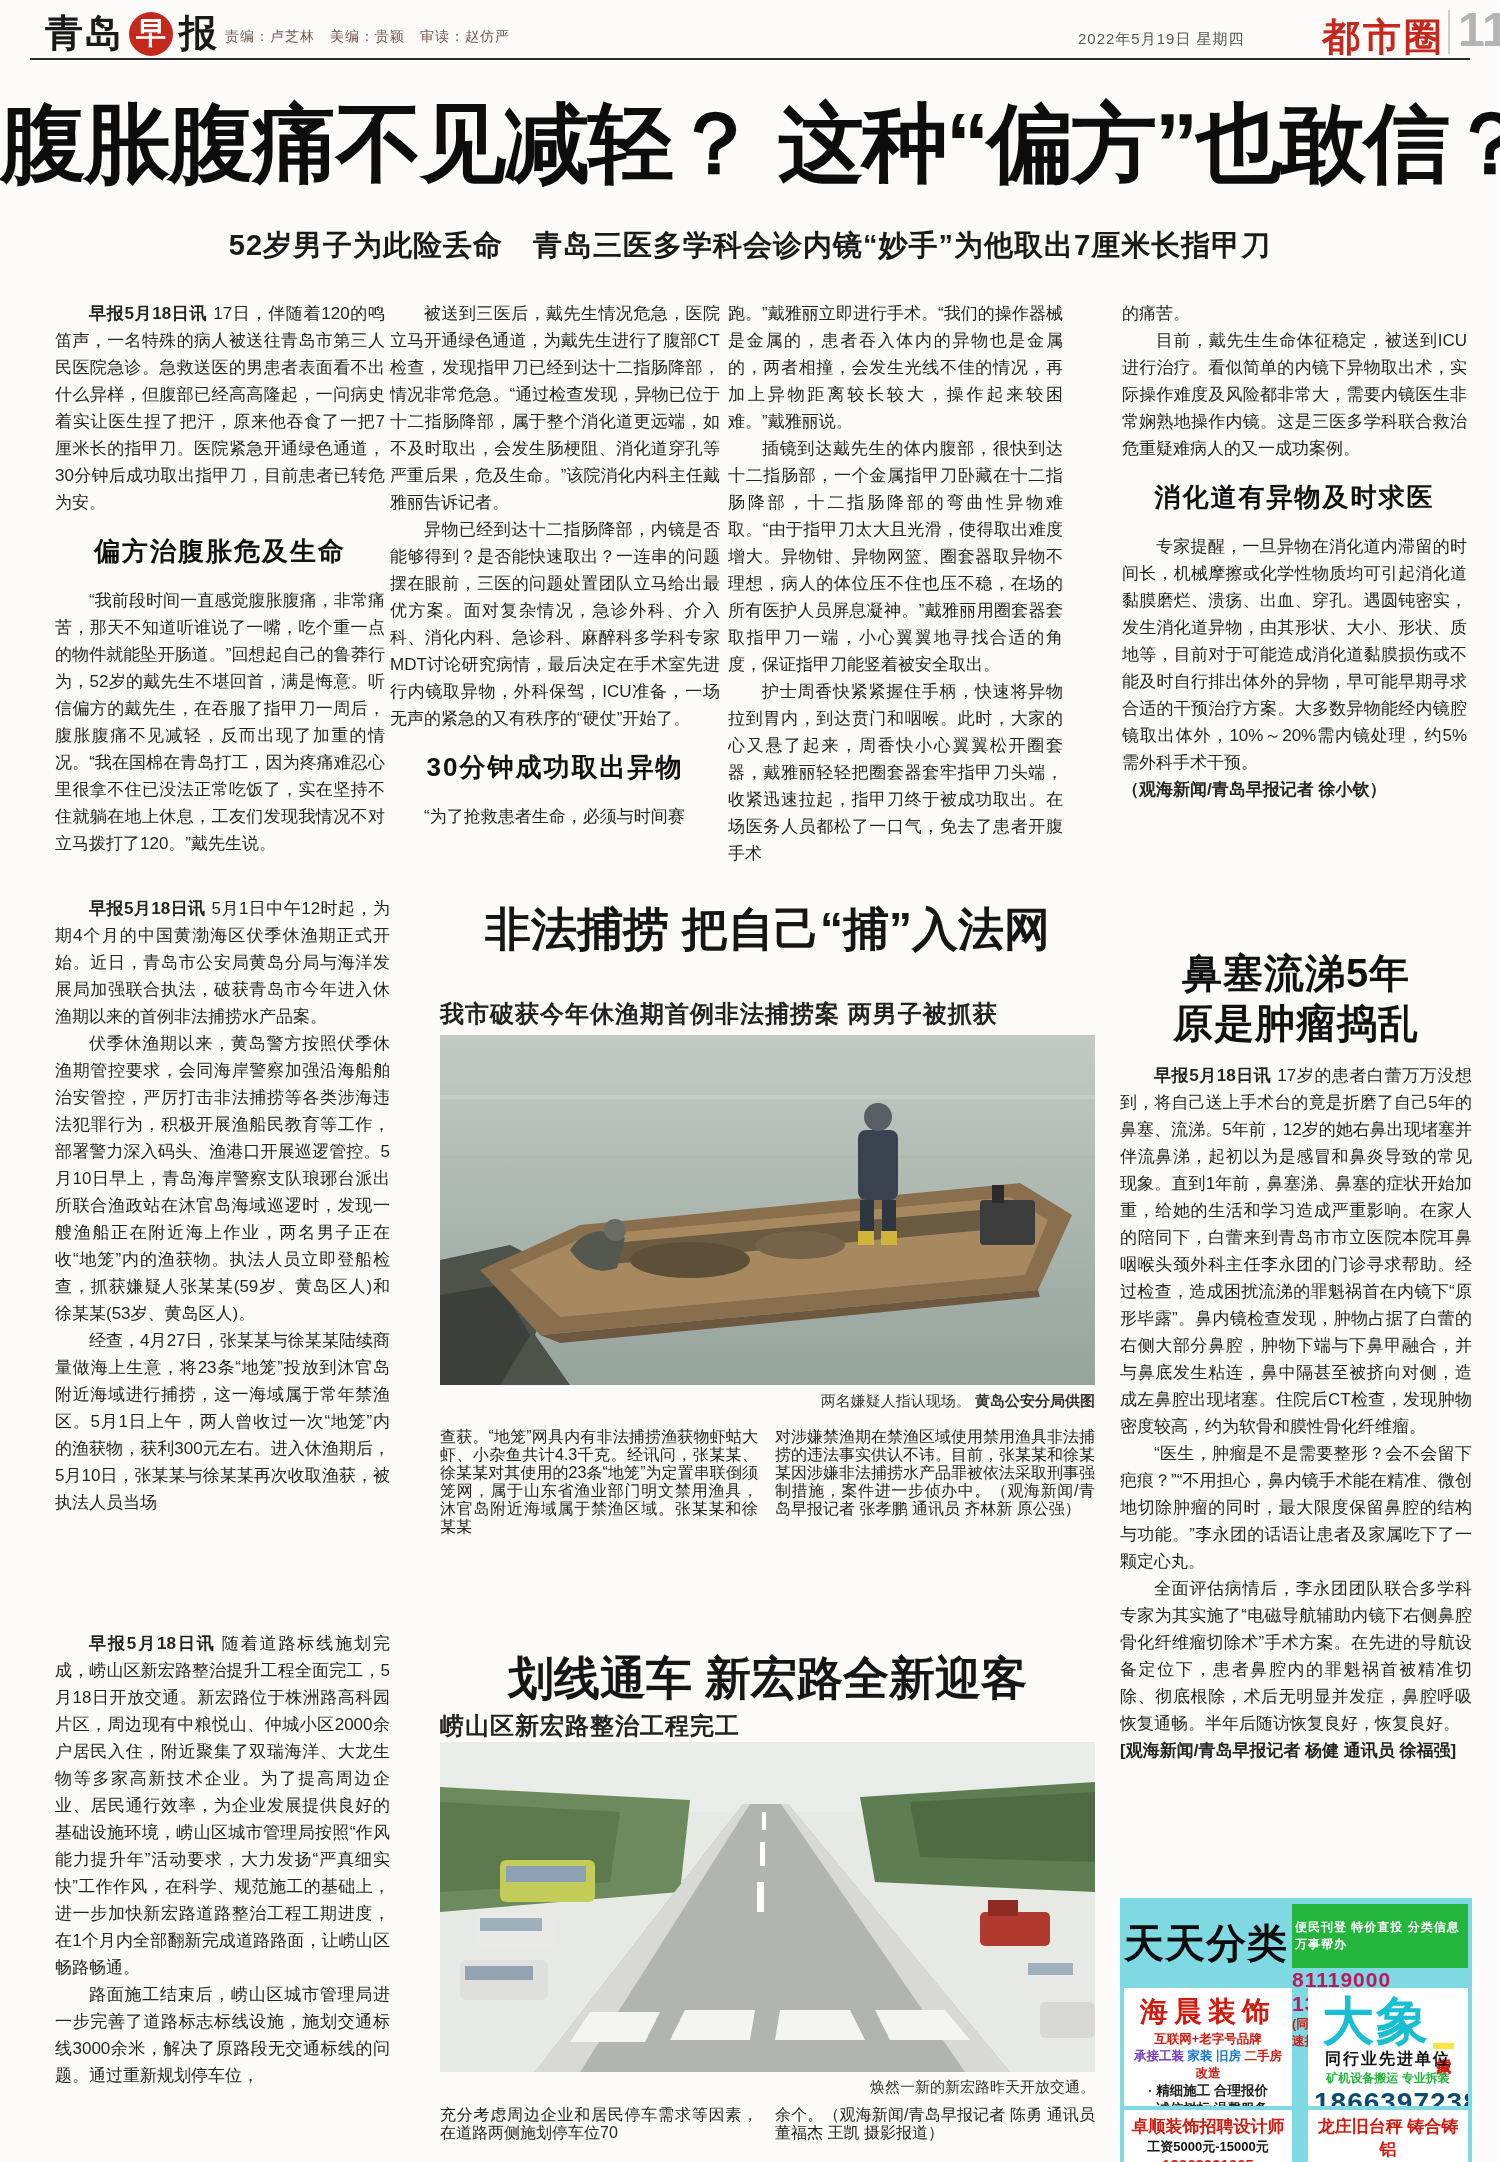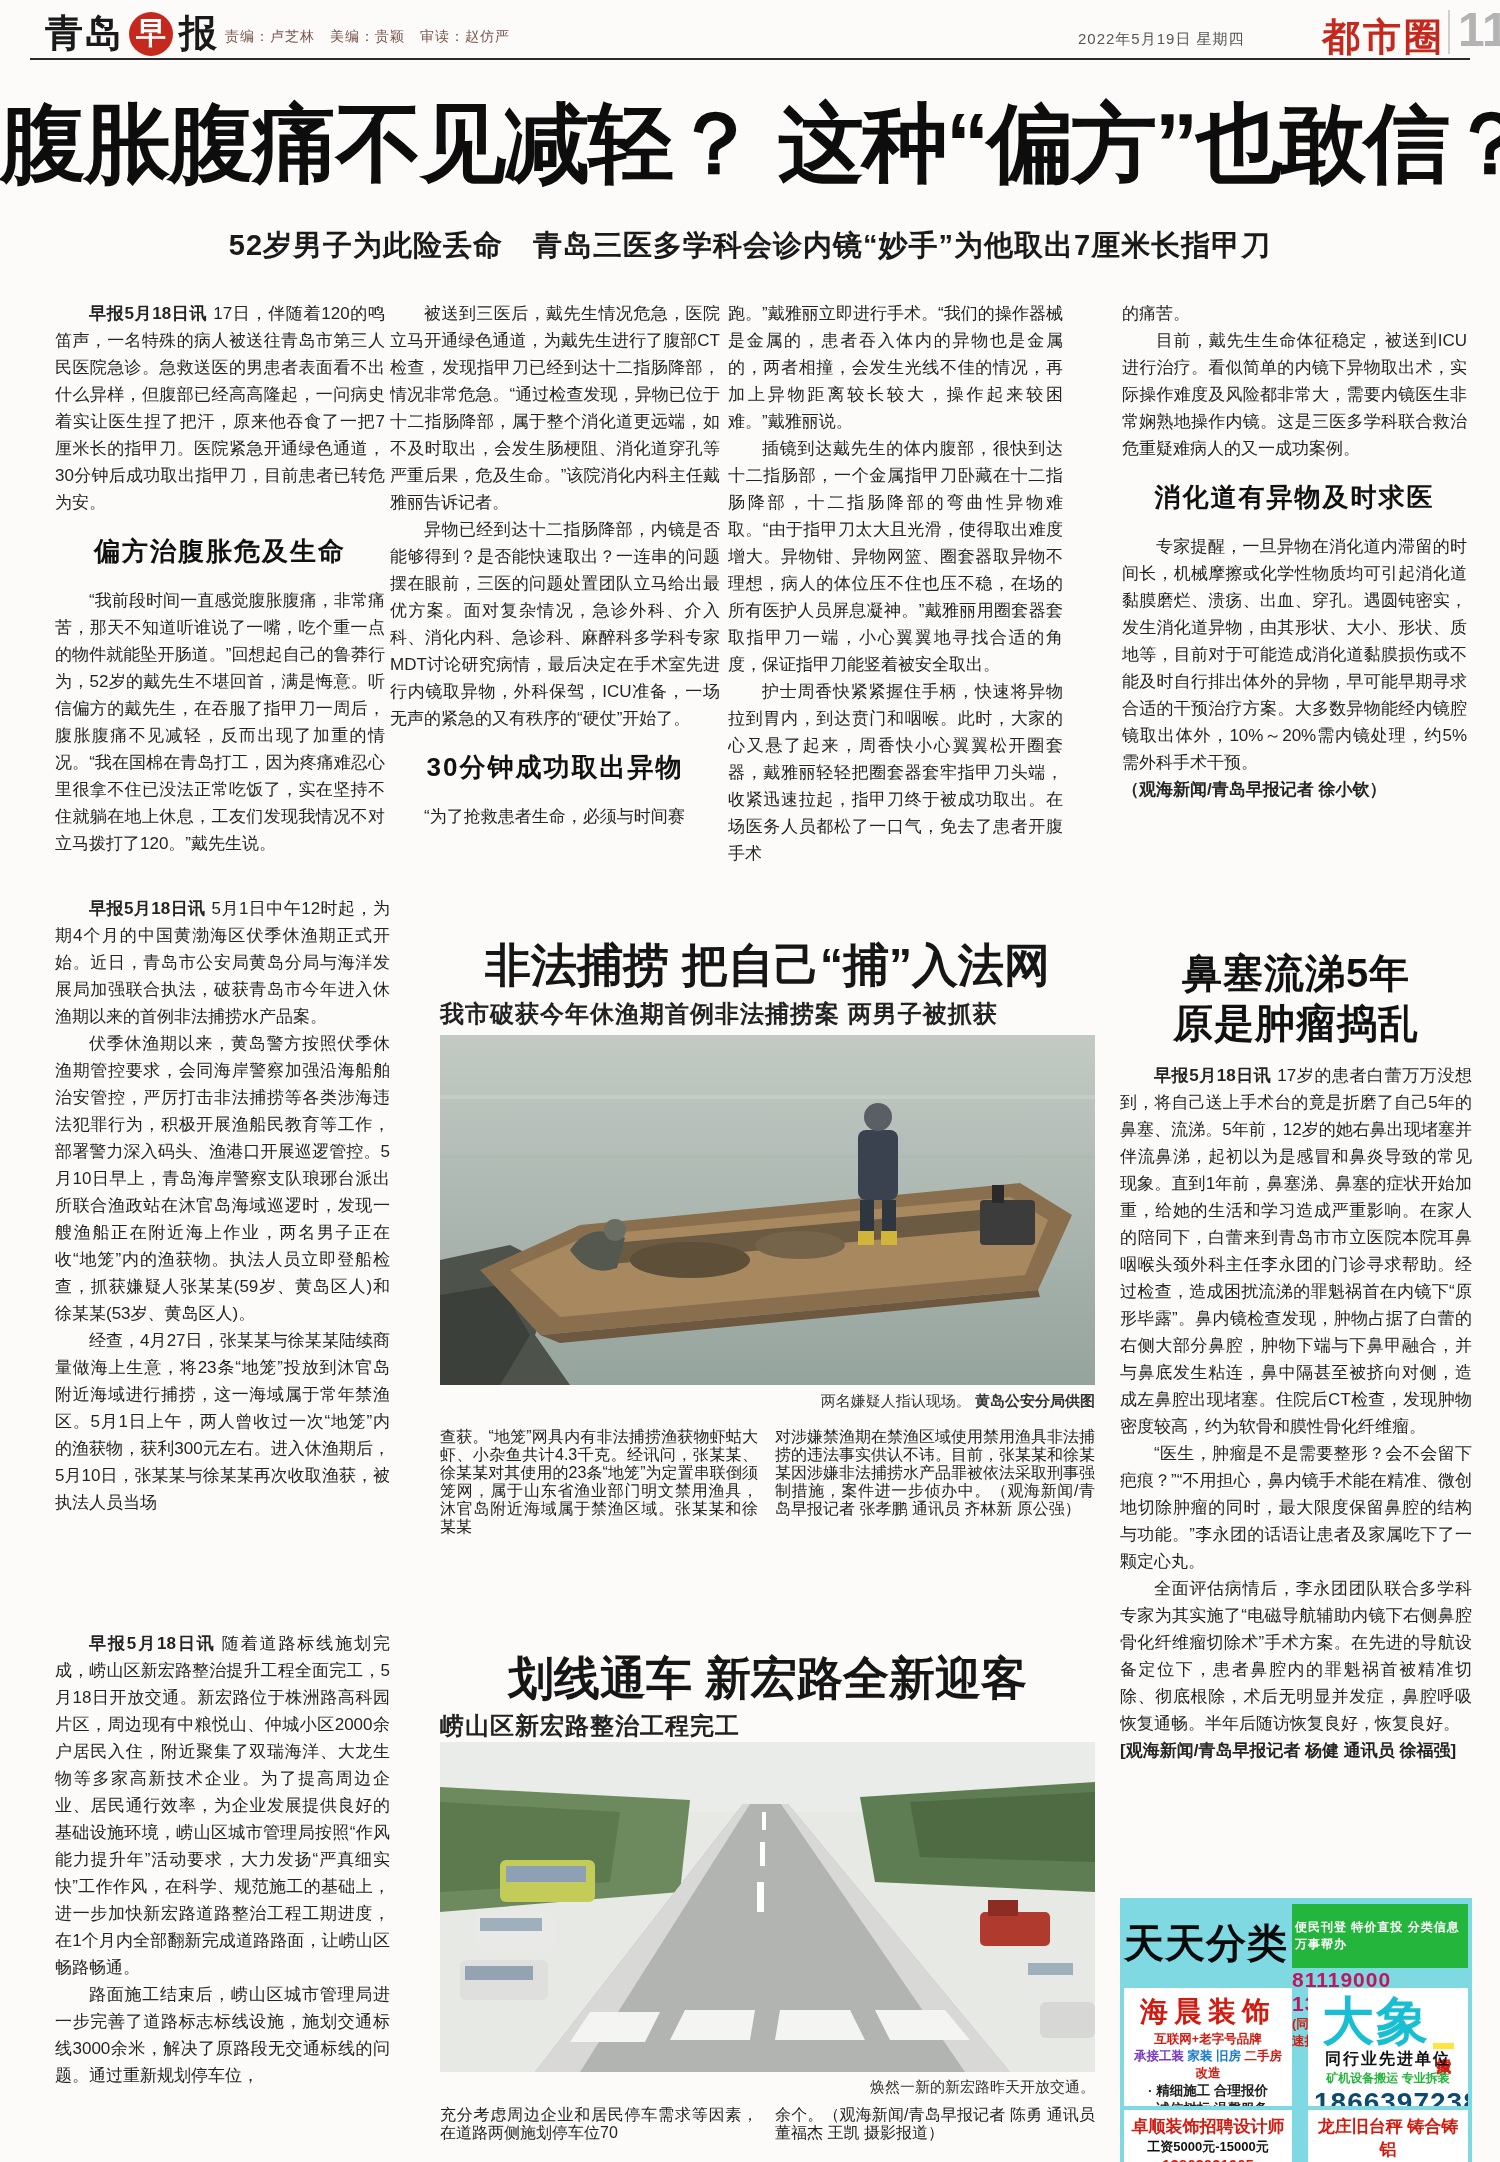--- a/index.html
+++ b/index.html
@@ -117,21 +117,21 @@
     <p class="ind"><b class="dateline">早报5月18日讯</b><span>5月1日中午12时起，为期4个月的中国黄渤海区伏季休渔期正式开始。近日，青岛市公安局黄岛分局与海洋发展局加强联合执法，破获青岛市今年进入休渔期以来的首例非法捕捞水产品案。</span></p>
     <p class="ind">伏季休渔期以来，黄岛警方按照伏季休渔期管控要求，会同海岸警察加强沿海船舶治安管控，严厉打击非法捕捞等各类涉海违法犯罪行为，积极开展渔船民教育等工作，部署警力深入码头、渔港口开展巡逻管控。5月10日早上，青岛海岸警察支队琅琊台派出所联合渔政站在沐官岛海域巡逻时，发现一艘渔船正在附近海上作业，两名男子正在收“地笼”内的渔获物。执法人员立即登船检查，抓获嫌疑人张某某(59岁、黄岛区人)和徐某某(53岁、黄岛区人)。</p>
     <p class="ind">经查，4月27日，张某某与徐某某陆续商量做海上生意，将23条“地笼”投放到沐官岛附近海域进行捕捞，这一海域属于常年禁渔区。5月1日上午，两人曾收过一次“地笼”内的渔获物，获利300元左右。进入休渔期后，5月10日，张某某与徐某某再次收取渔获，被执法人员当场</p>
   </div>
 
   <div class="abs col body-text" style="left:55px;top:1630px;width:335px;height:532px;">
     <p class="ind"><b class="dateline">早报5月18日讯</b><span>随着道路标线施划完成，崂山区新宏路整治提升工程全面完工，5月18日开放交通。新宏路位于株洲路高科园片区，周边现有中粮悦山、仲城小区2000余户居民入住，附近聚集了双瑞海洋、大龙生物等多家高新技术企业。为了提高周边企业、居民通行效率，为企业发展提供良好的基础设施环境，崂山区城市管理局按照“作风能力提升年”活动要求，大力发扬“严真细实快”工作作风，在科学、规范施工的基础上，进一步加快新宏路道路整治工程工期进度，在1个月内全部翻新完成道路路面，让崂山区畅路畅通。</span></p>
     <p class="ind">路面施工结束后，崂山区城市管理局进一步完善了道路标志标线设施，施划交通标线3000余米，解决了原路段无交通标线的问题。通过重新规划停车位，</p>
   </div>
 
-  <div class="abs mid-headline" style="left:440px;top:935px;width:655px;">非法捕捞  把自己“捕”入法网</div>
+  <div class="abs mid-headline" style="left:440px;top:899px;width:655px;">非法捕捞  把自己“捕”入法网</div>
   <div class="abs mid-subheadline" style="left:440px;top:998px;width:655px;">我市破获今年休渔期首例非法捕捞案  两男子被抓获</div>
 
   <div class="abs photo" style="left:440px;top:1035px;width:655px;height:350px;">
     <svg width="655" height="350" viewBox="0 0 655 350" xmlns="http://www.w3.org/2000/svg">
       <defs>
         <linearGradient id="sea" x1="0" y1="0" x2="0" y2="1">
           <stop offset="0" stop-color="#c3cac4"></stop>
             <stop offset="1" stop-color="#95a49d"></stop>
         </linearGradient>
       </defs>

